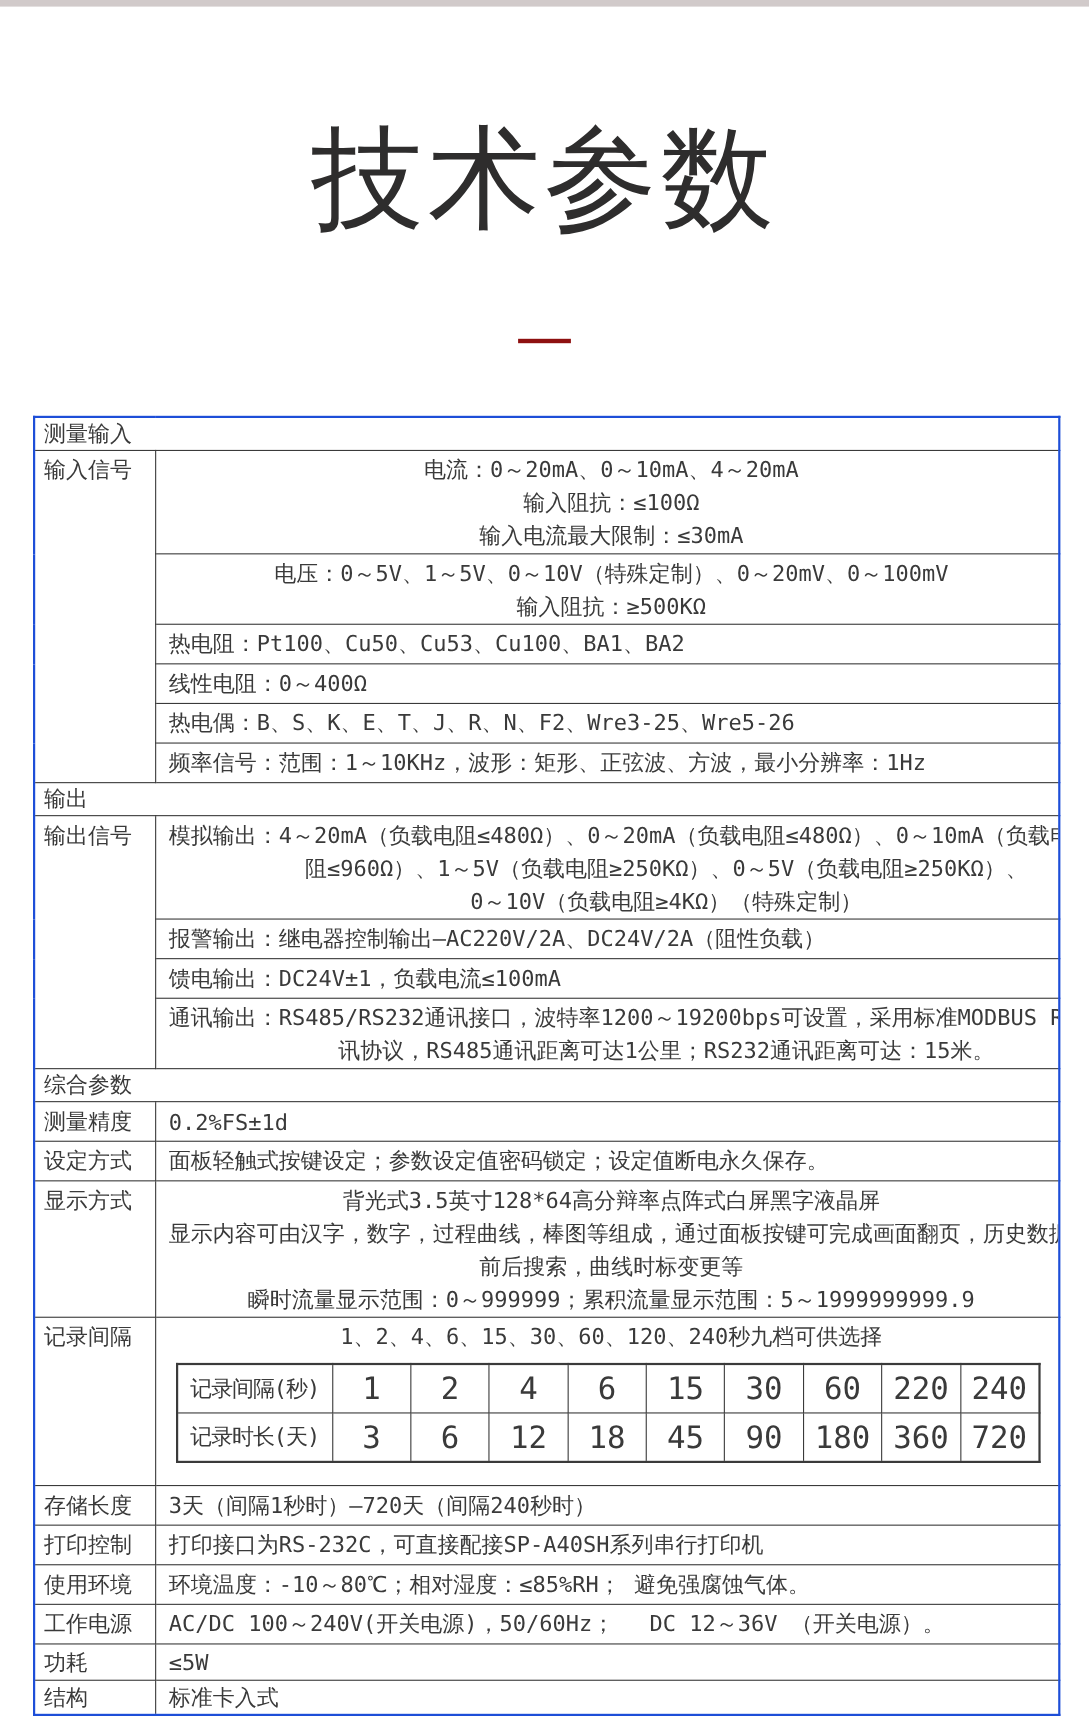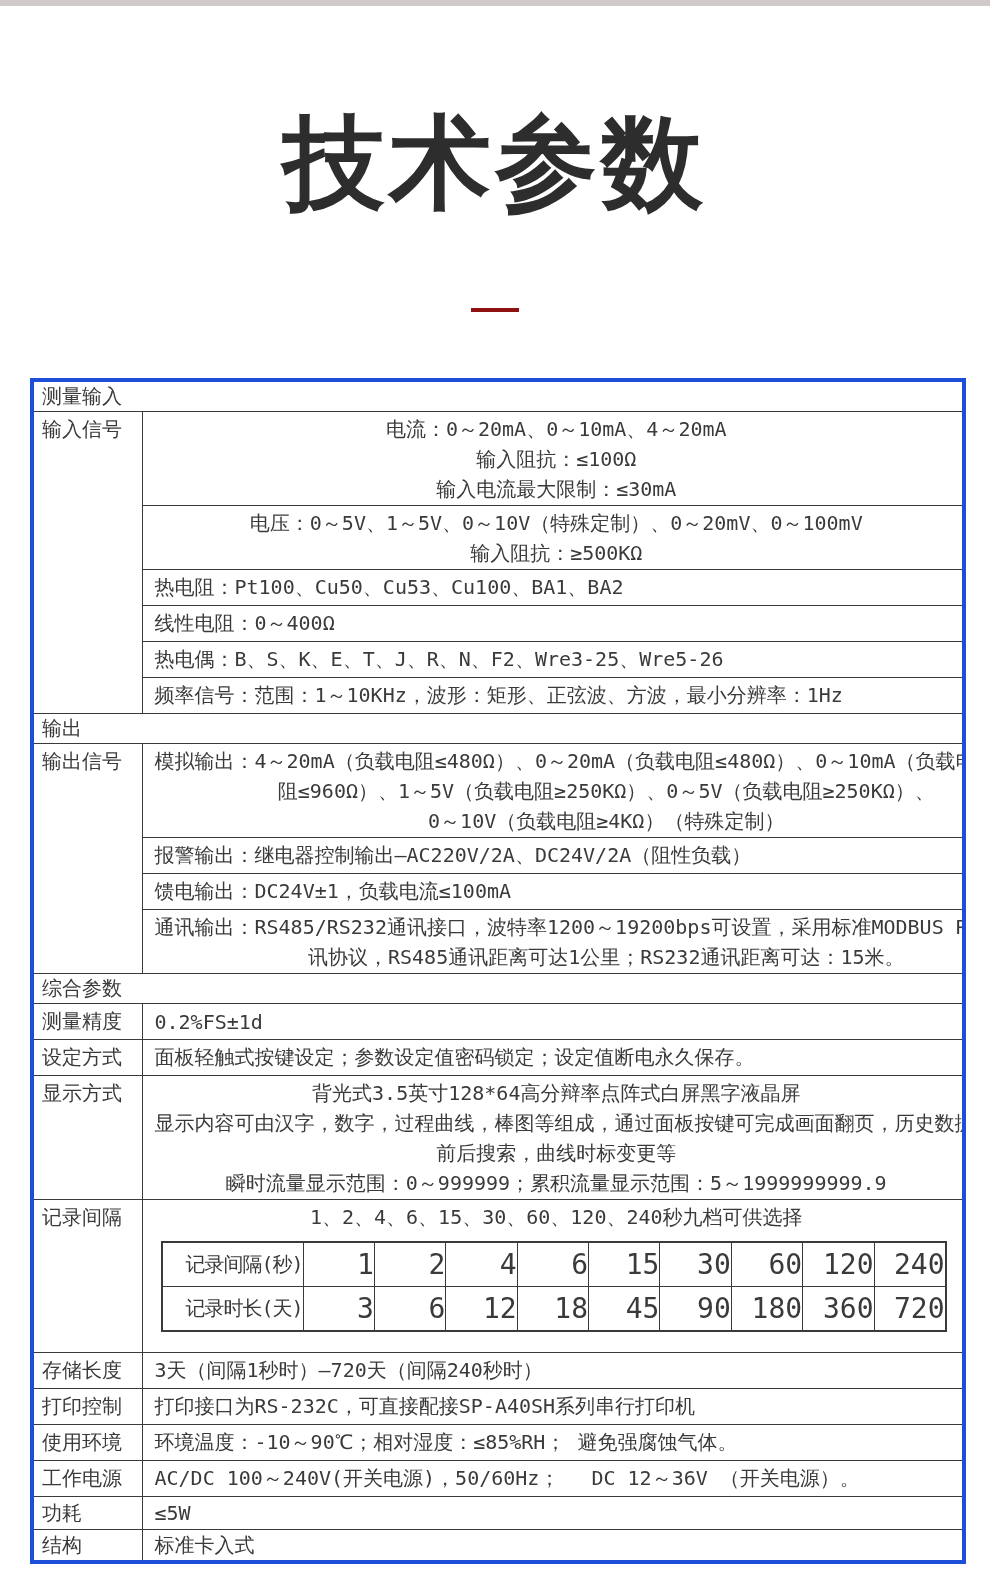--- a/index.html
+++ b/index.html
@@ -3,48 +3,48 @@
 <meta charset="utf-8">
 <style>
   html,body{margin:0;padding:0;}
   body{
     width:990px;height:1576px;background:#ffffff;overflow:hidden;
     font-family:"Liberation Sans","DejaVu Sans",sans-serif;color:#3a3a3a;
   }
   .top-strip{width:990px;height:6px;background:#d1caca;}
   .page-title{
     text-align:center;margin:102px 0 0 0;
-    font-size:102px;line-height:1.08;font-weight:700;color:#2e2d2d;
+    font-size:102px;line-height:1.08;font-weight:400;color:#2e2d2d;
     letter-spacing:4px;font-family:"DejaVu Sans","Liberation Sans",sans-serif;
   }
   .title-divider{width:48px;height:4px;background:#8e1010;margin:90px auto 0 auto;}
   .spec-table{
     margin:66px 0 0 30px;width:932px;
     border-collapse:collapse;table-layout:fixed;
-    border:4px solid #1d4ed8;
+    border:2px solid #1d4ed8;
   }
   .spec-table td{
     border:1px solid #3a3a3a;
     font-size:20px;color:#3a3a3a;vertical-align:middle;
     font-family:"DejaVu Sans Mono","Liberation Mono",monospace;
     overflow:hidden;
   }
   .sec{height:29px;padding:0 0 0 8px;}
   .lbl{padding:0 2px 0 8px;margin-top:32px;}
   .lbl.top{vertical-align:top;padding-top:4px;}
   .val{padding:1px 4px 1px 12px;}
   .val .line{line-height:30px;white-space:nowrap;text-align:center;}
   .val .line.hang{padding-left:100px;}
   .single{height:33px;white-space:nowrap;margin-left:36px;}
   .tall{vertical-align:top;padding-top:2px;}
   .mini{
     border-collapse:collapse;table-layout:fixed;width:786px;
     border:2px solid #3a3a3a;margin:9px 0 19px 6px;
   }
-  .mini td{border:1px solid #3a3a3a;text-align:right;height:43px;padding:0;margin-top:20px;}
+  .mini td{border:1px solid #3a3a3a;text-align:center;height:43px;padding:0;margin-top:20px;}
   .mini .mlbl{width:140px;font-size:20px;letter-spacing:-1px;}
   .mini .mnum{font-size:28px;}
 </style>
 </head>
 <body>
 
 <div class="top-strip"></div>
 
 <h1 class="page-title">技术参数</h1>
 
@@ -139,21 +139,21 @@
           <tbody>
             <tr>
               <td class="mlbl">记录间隔(秒)</td>
               <td class="mnum">1</td>
               <td class="mnum">2</td>
               <td class="mnum">4</td>
               <td class="mnum">6</td>
               <td class="mnum">15</td>
               <td class="mnum">30</td>
               <td class="mnum">60</td>
-              <td class="mnum">120</td>
+              <td class="mnum">220</td>
               <td class="mnum">240</td>
             </tr>
             <tr>
               <td class="mlbl">记录时长(天)</td>
               <td class="mnum">3</td>
               <td class="mnum">6</td>
               <td class="mnum">12</td>
               <td class="mnum">18</td>
               <td class="mnum">45</td>
               <td class="mnum">90</td>
@@ -168,21 +168,21 @@
     <tr>
       <td class="lbl">存储长度</td>
       <td class="val single">3天（间隔1秒时）—720天（间隔240秒时）</td>
     </tr>
     <tr>
       <td class="lbl">打印控制</td>
       <td class="val single">打印接口为RS-232C，可直接配接SP-A40SH系列串行打印机</td>
     </tr>
     <tr>
       <td class="lbl">使用环境</td>
-      <td class="val single">环境温度：-10～90℃；相对湿度：≤85%RH； 避免强腐蚀气体。</td>
+      <td class="val single">环境温度：-10～80℃；相对湿度：≤85%RH； 避免强腐蚀气体。</td>
     </tr>
     <tr>
       <td class="lbl">工作电源</td>
       <td class="val single">AC/DC 100～240V(开关电源)，50/60Hz；　 DC 12～36V （开关电源）。</td>
     </tr>
     <tr>
       <td class="lbl">功耗</td>
       <td class="val single" style="height:30px">≤5W</td>
     </tr>
     <tr>

